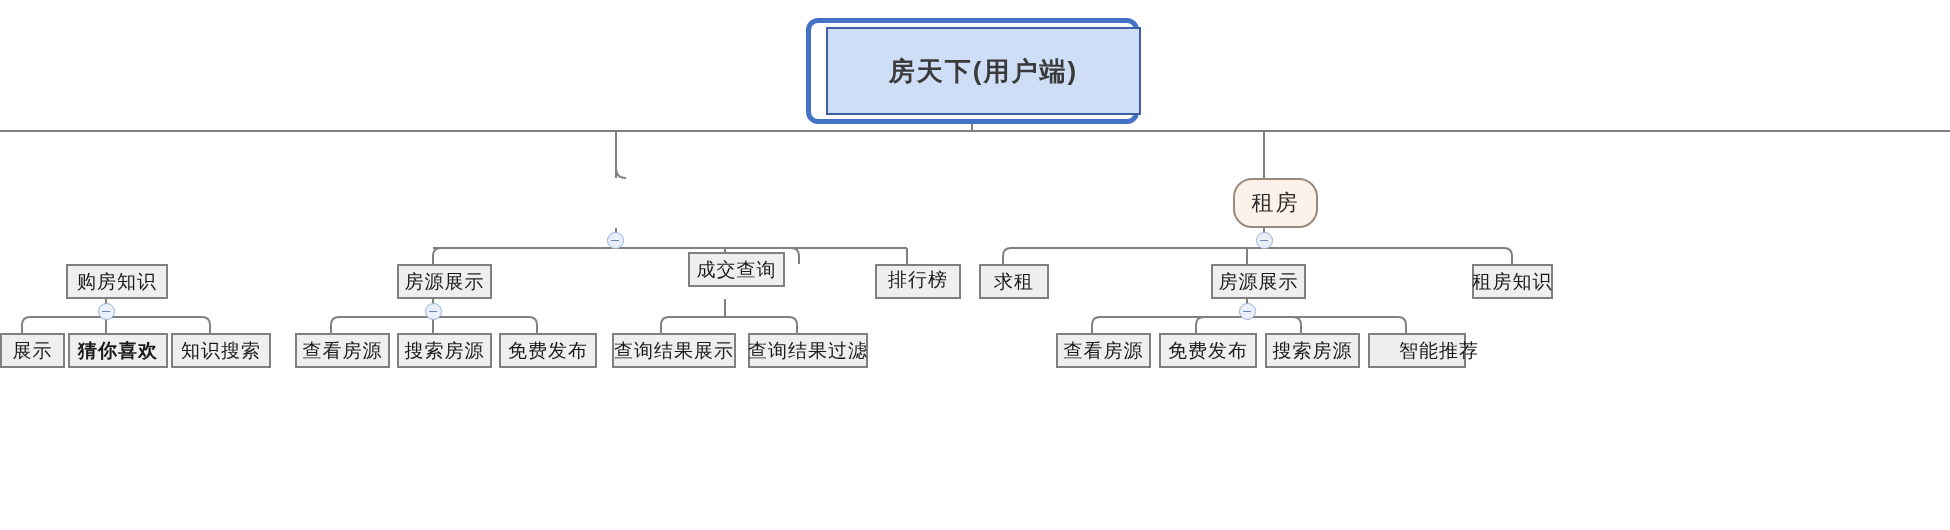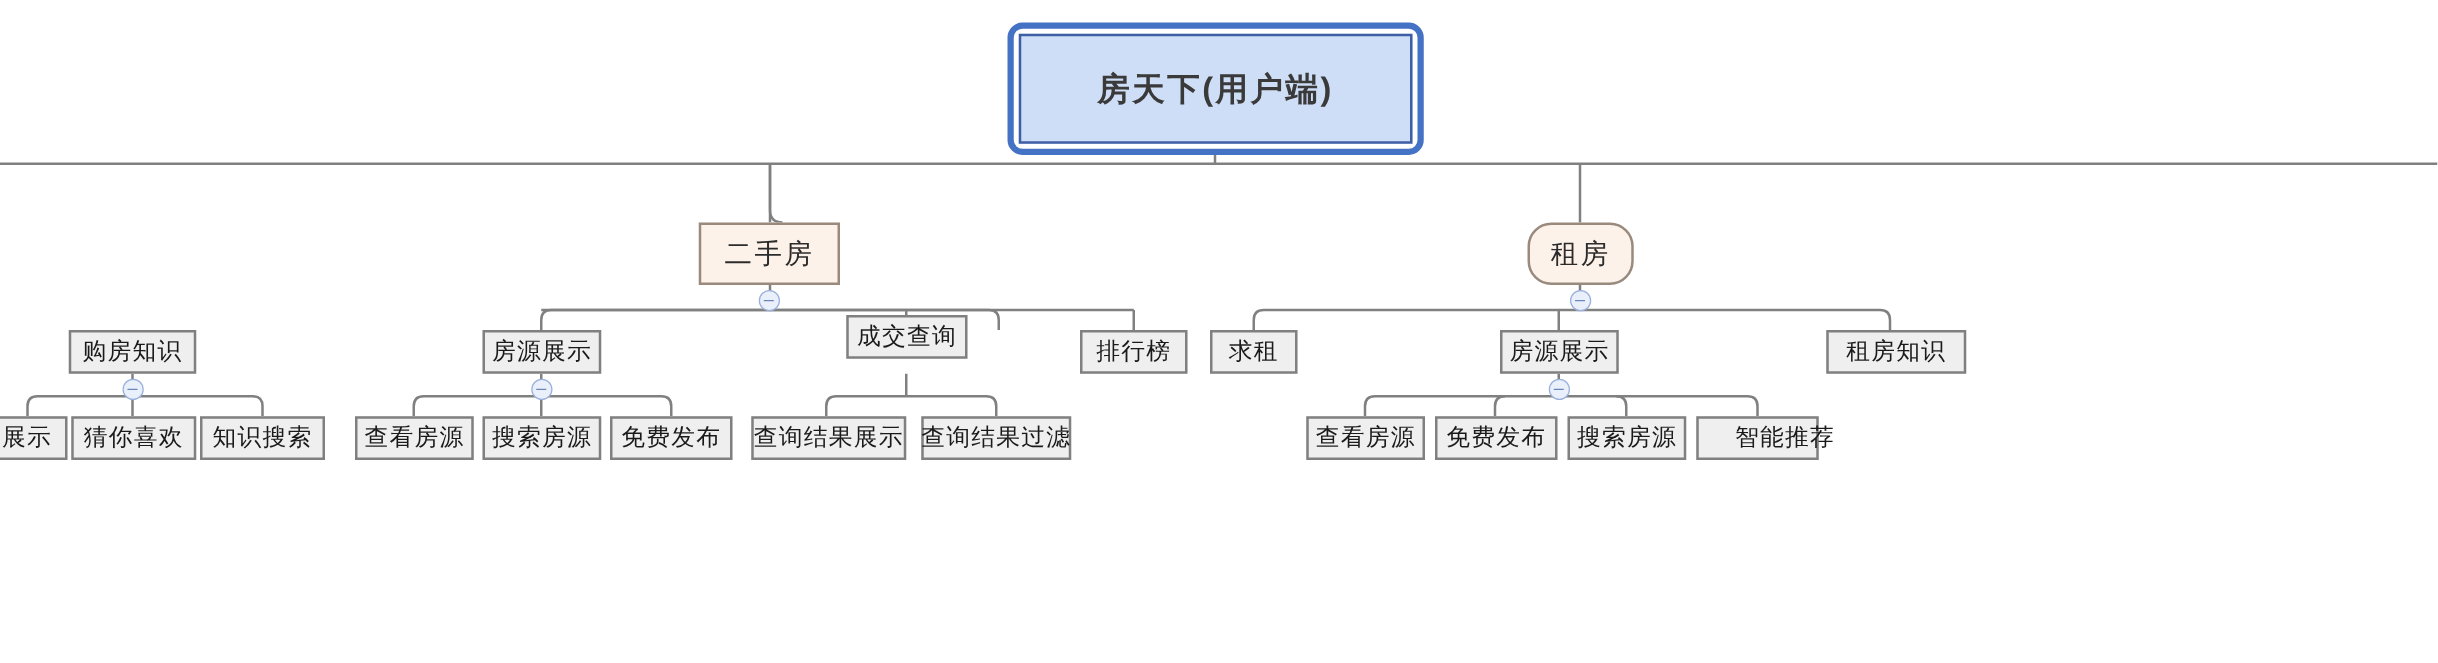--- a/index.html
+++ b/index.html
@@ -18,20 +18,21 @@
     box-sizing:border-box;
     display:flex;align-items:center;justify-content:center;
     white-space:nowrap;
     color:#1a1a1a;
     background:#efefef;
     border:2px solid #808080;
     font-size:19px;
     line-height:1;
     letter-spacing:1px;
     z-index:5;
+    margin-left:11px;
   }
 
   
   .node.root{
     background:#cfdef7;
     border:2px solid #3f5fa5;
     font-size:26px;
     font-weight:bold;
     color:#3a3a3a;
     letter-spacing:2px;
@@ -121,53 +122,50 @@
       <path d="M1247 317 L1247 317"></path>
     </g>
   </svg>
 
   <div class="root-sel" style="left: 806px; top: 18px; width: 333px; height: 106px;"></div>
 
   <div class="node root" style="left: 815px; top: 27px; width: 315px; height: 88px;">
     <span>房天下(用户端)</span>
   </div>
 
-  <div class="node l2" style="left: 559px; top: 178px; width: 113px; height: 50px;">
-    <span>二手房</span>
-  </div>
   <div class="node l2" style="left: 1222px; top: 178px; width: 85px; height: 50px; border-radius: 19px;">
     <span>租房</span>
   </div>
 
   <div class="node l3" style="left: 55px; top: 264px; width: 102px; height: 35px;">
     <span>购房知识</span>
   </div>
   <div class="node l3" style="left: 386px; top: 264px; width: 95px; height: 35px;">
     <span>房源展示</span>
   </div>
   <div class="node l3" style="left: 677px; top: 252px; width: 97px; height: 35px;">
     <span>成交查询</span>
   </div>
-  <div class="node l3" style="left: 864px; top: 264px; width: 86px; height: 35px;">
+  <div class="node l3" style="left: 864px; top: 264px; width: 86px; height: 35px; font-family: Liberation Mono, monospace;">
     <span>排行榜</span>
   </div>
   <div class="node l3" style="left: 968px; top: 264px; width: 70px; height: 35px;">
     <span>求租</span>
   </div>
   <div class="node l3" style="left: 1200px; top: 264px; width: 95px; height: 35px;">
     <span>房源展示</span>
   </div>
-  <div class="node l3" style="left: 1461px; top: 264px; width: 112px; height: 35px; align-items: center;">
+  <div class="node l3" style="left: 1461px; top: 264px; width: 81px; height: 35px; align-items: center;">
     <span>租房知识</span>
   </div>
 
   <div class="node l4" style="left: -11px; top: 333px; width: 65px; height: 35px;">
     <span>展示</span>
   </div>
-  <div class="node l4" style="left: 57px; top: 333px; width: 100px; height: 35px;">
+  <div class="node l4" style="left: 57px; top: 333px; width: 100px; height: 35px; font-weight: bold;">
     <span>猜你喜欢</span>
   </div>
   <div class="node l4" style="left: 160px; top: 333px; width: 100px; height: 35px;">
     <span>知识搜索</span>
   </div>
   <div class="node l4" style="left: 284px; top: 333px; width: 95px; height: 35px;">
     <span>查看房源</span>
   </div>
   <div class="node l4" style="left: 386px; top: 333px; width: 95px; height: 35px;">
     <span>搜索房源</span>

